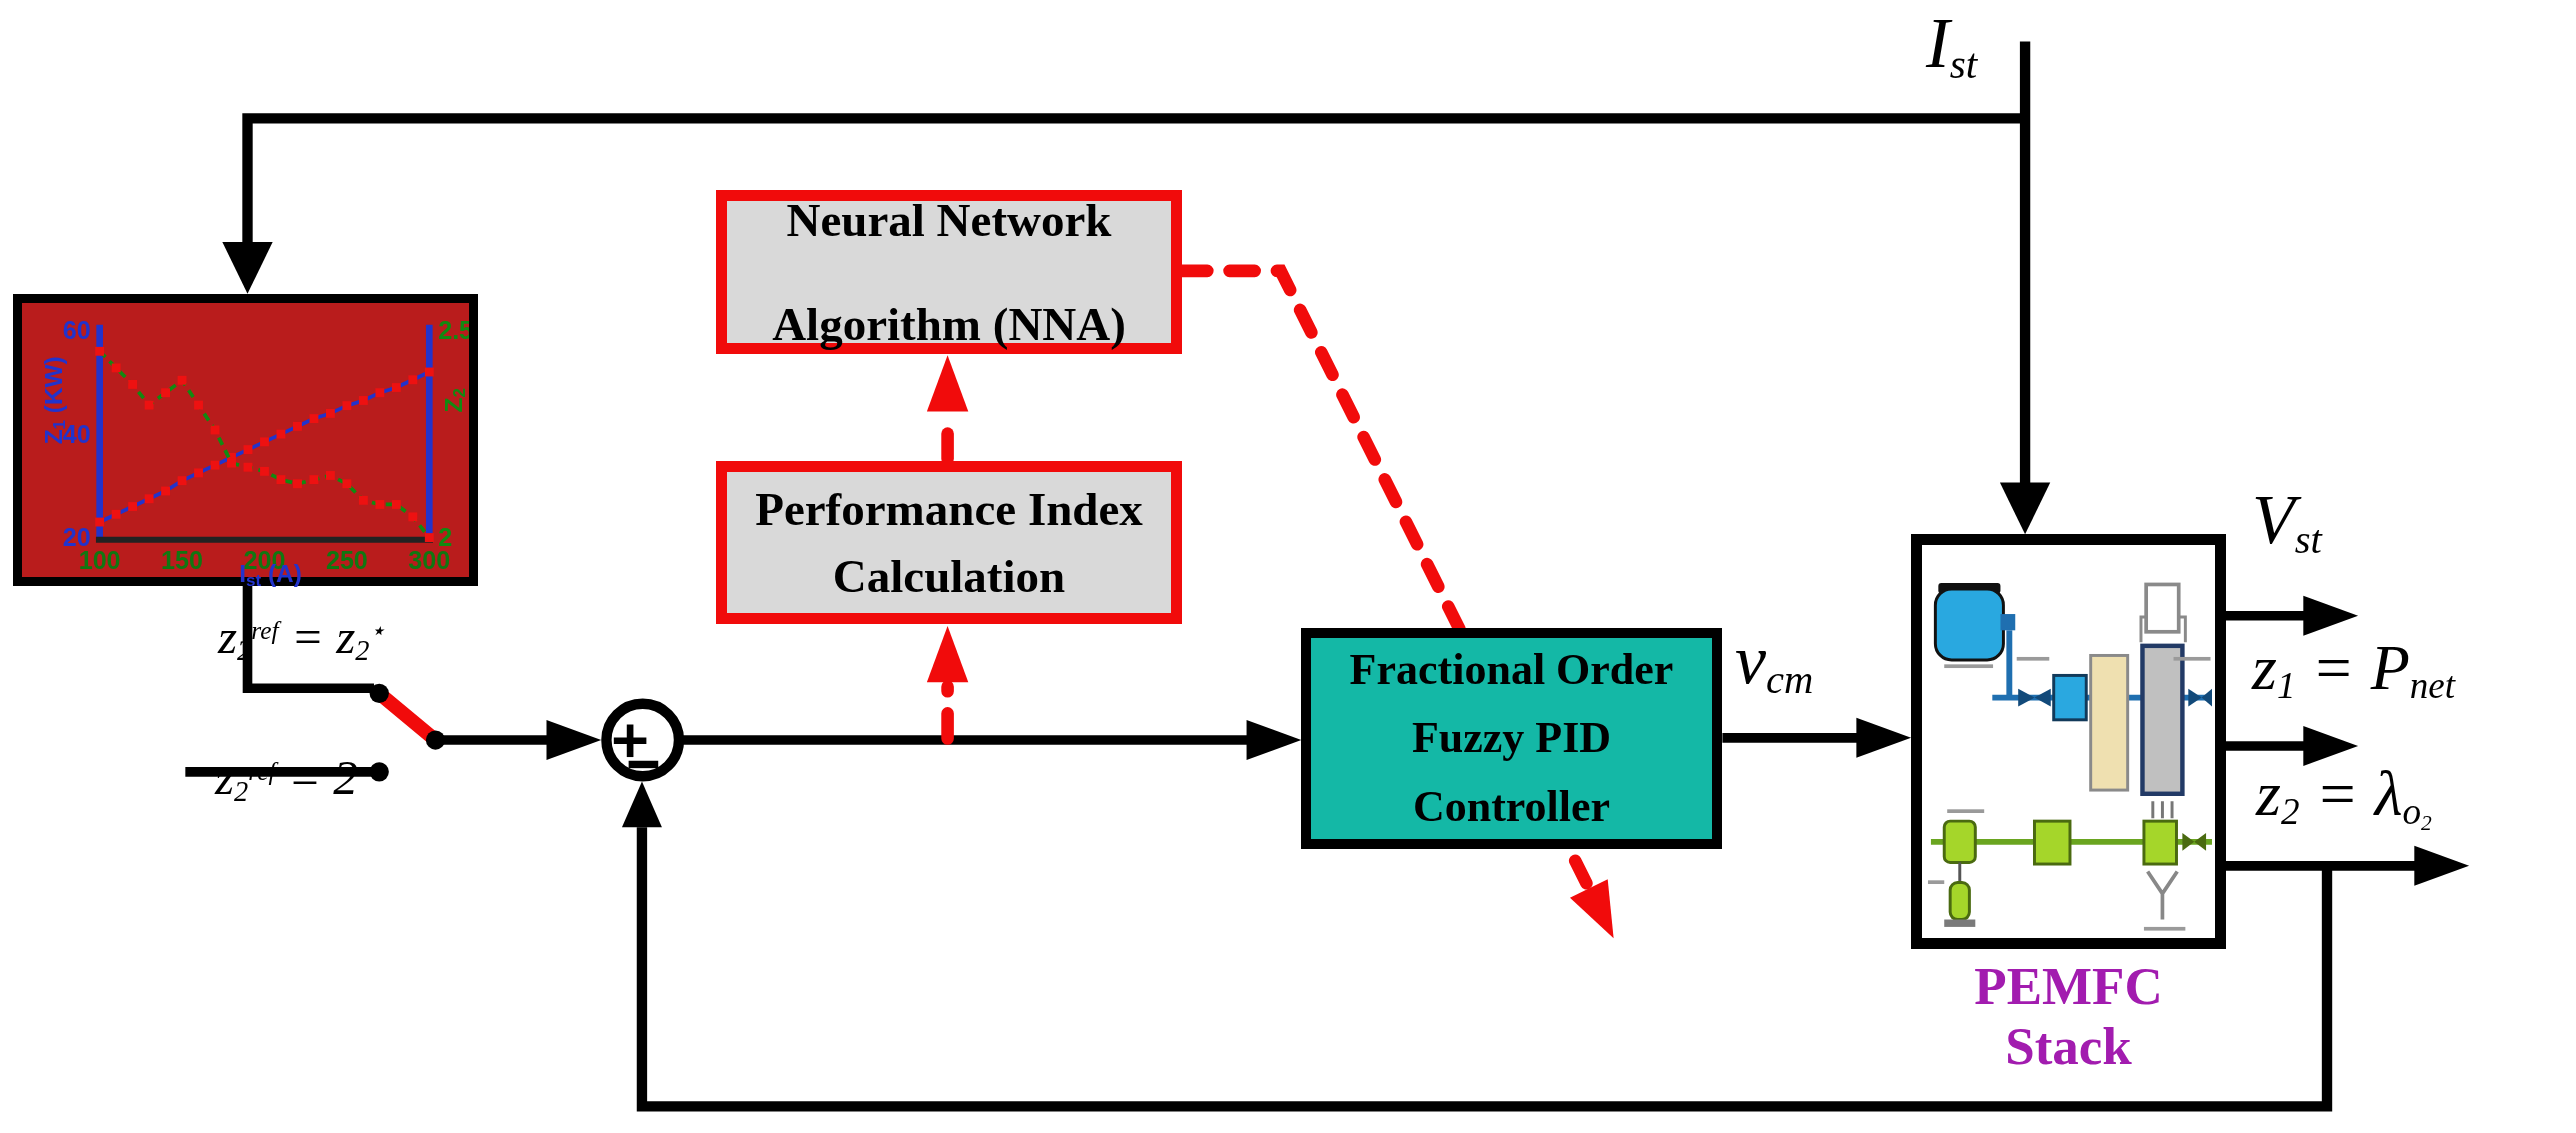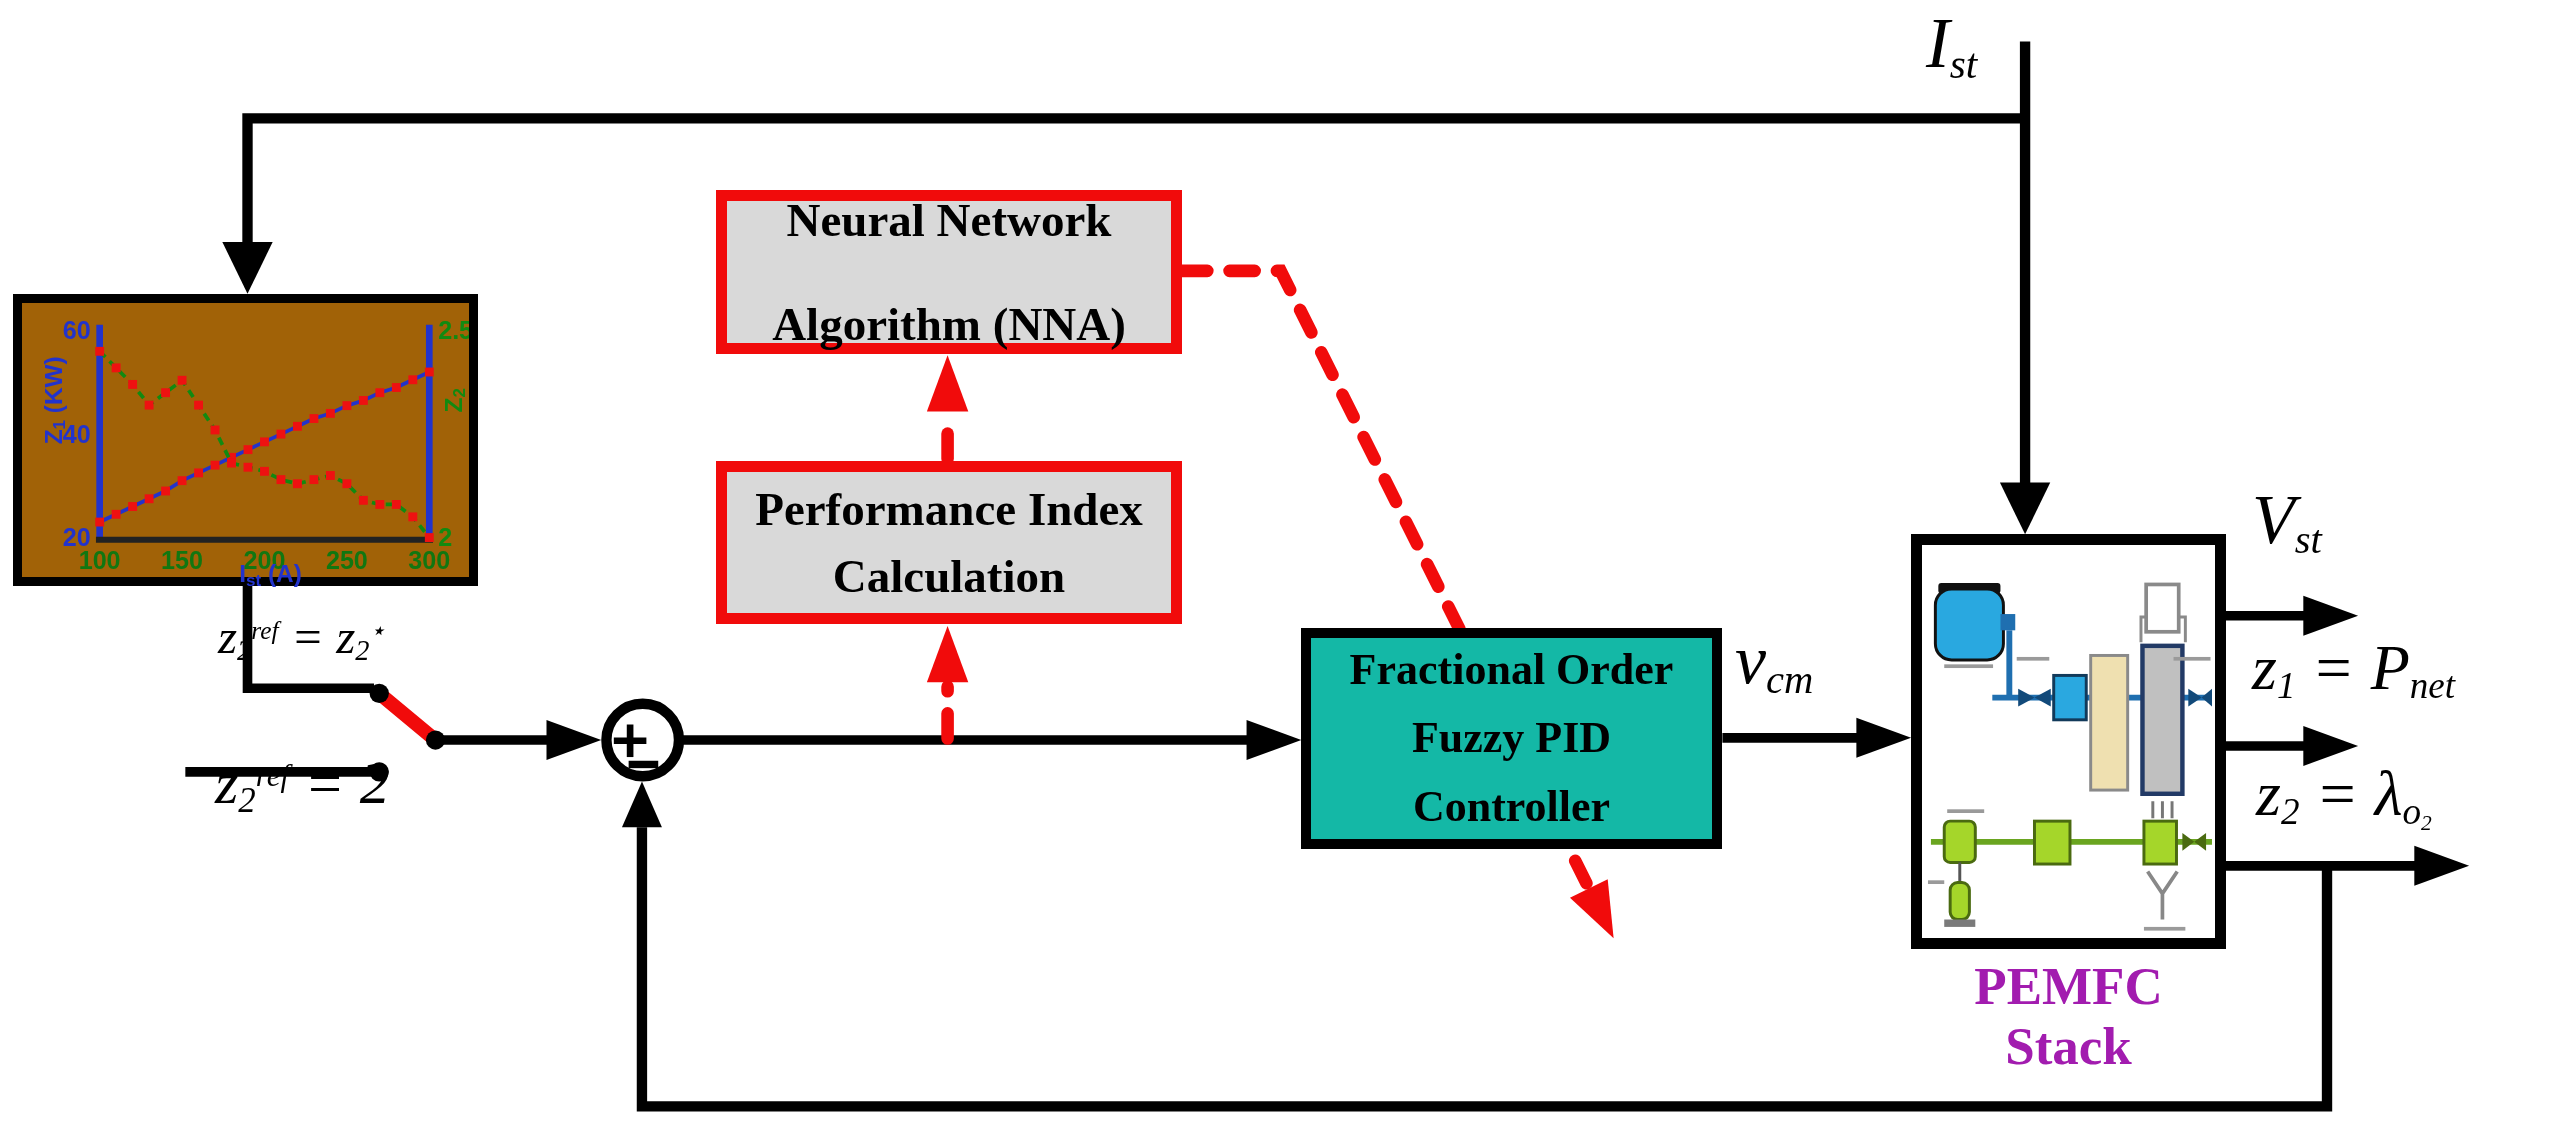--- a/index.html
+++ b/index.html
@@ -7,21 +7,21 @@
           font-family:"Liberation Serif",serif;}
   svg{display:block;}
   #base-lines{position:absolute;left:0;top:0;}
   .box{position:absolute;box-sizing:border-box;display:flex;flex-direction:column;
        align-items:center;justify-content:center;text-align:center;}
   .red-box{border:11px solid #f10b0b;background:#d9d9d9;color:#000;
            font-weight:bold;font-size:47px;line-height:1.42;}
   .green-box{border:10.4px solid #000;background:#14b8a6;color:#000;
              font-weight:bold;font-size:44px;line-height:1.55;}
   .pemfc-box{border:11px solid #000;background:#fff;}
-  .chart-box{border:9.6px solid #000;background:#a16207;}
+  .chart-box{border:9.6px solid #000;background:#b91c1c;}
   .mathlab{position:absolute;font-style:italic;color:#000;white-space:nowrap;}
   .sb{font-size:58%;font-style:italic;vertical-align:-22%;}
   .sp{font-size:52%;font-style:italic;vertical-align:48%;}
   .sbb{font-size:70%;vertical-align:-18%;}
   .caption{position:absolute;font-weight:bold;color:#a21caf;text-align:center;
            font-size:53px;line-height:1.14;font-style:normal;}
   .rot-left{position:absolute;transform:rotate(-90deg);transform-origin:center;
             font-family:"Liberation Sans",sans-serif;font-weight:bold;}
 </style>
 </head>
@@ -204,21 +204,21 @@
   </div>
 
   <div class="mathlab" style="left:1926px;top:3px;font-size:71px;">
     <span>I</span><span class="sb">st</span>
   </div>
 
   <div class="mathlab" style="left:218px;top:608px;font-size:49px;">
     <span>z</span><span class="sb">2</span><span class="sp">ref</span><span> = </span><span>z</span><span class="sb">2</span><span class="sp">⋆</span>
   </div>
 
-  <div class="mathlab" style="left:215px;top:749px;font-size:60px;">
+  <div class="mathlab" style="left:215px;top:749px;font-size:49px;">
     <span>z</span><span class="sb">2</span><span class="sp">ref</span><span> = </span><span>2</span>
   </div>
 
   <div class="mathlab" style="left:1735px;top:620px;font-size:70px;">
     <span>v</span><span class="sb">cm</span>
   </div>
 
   <div class="mathlab" style="left:2252px;top:480px;font-size:70px;">
     <span>V</span><span class="sb">st</span>
   </div>

